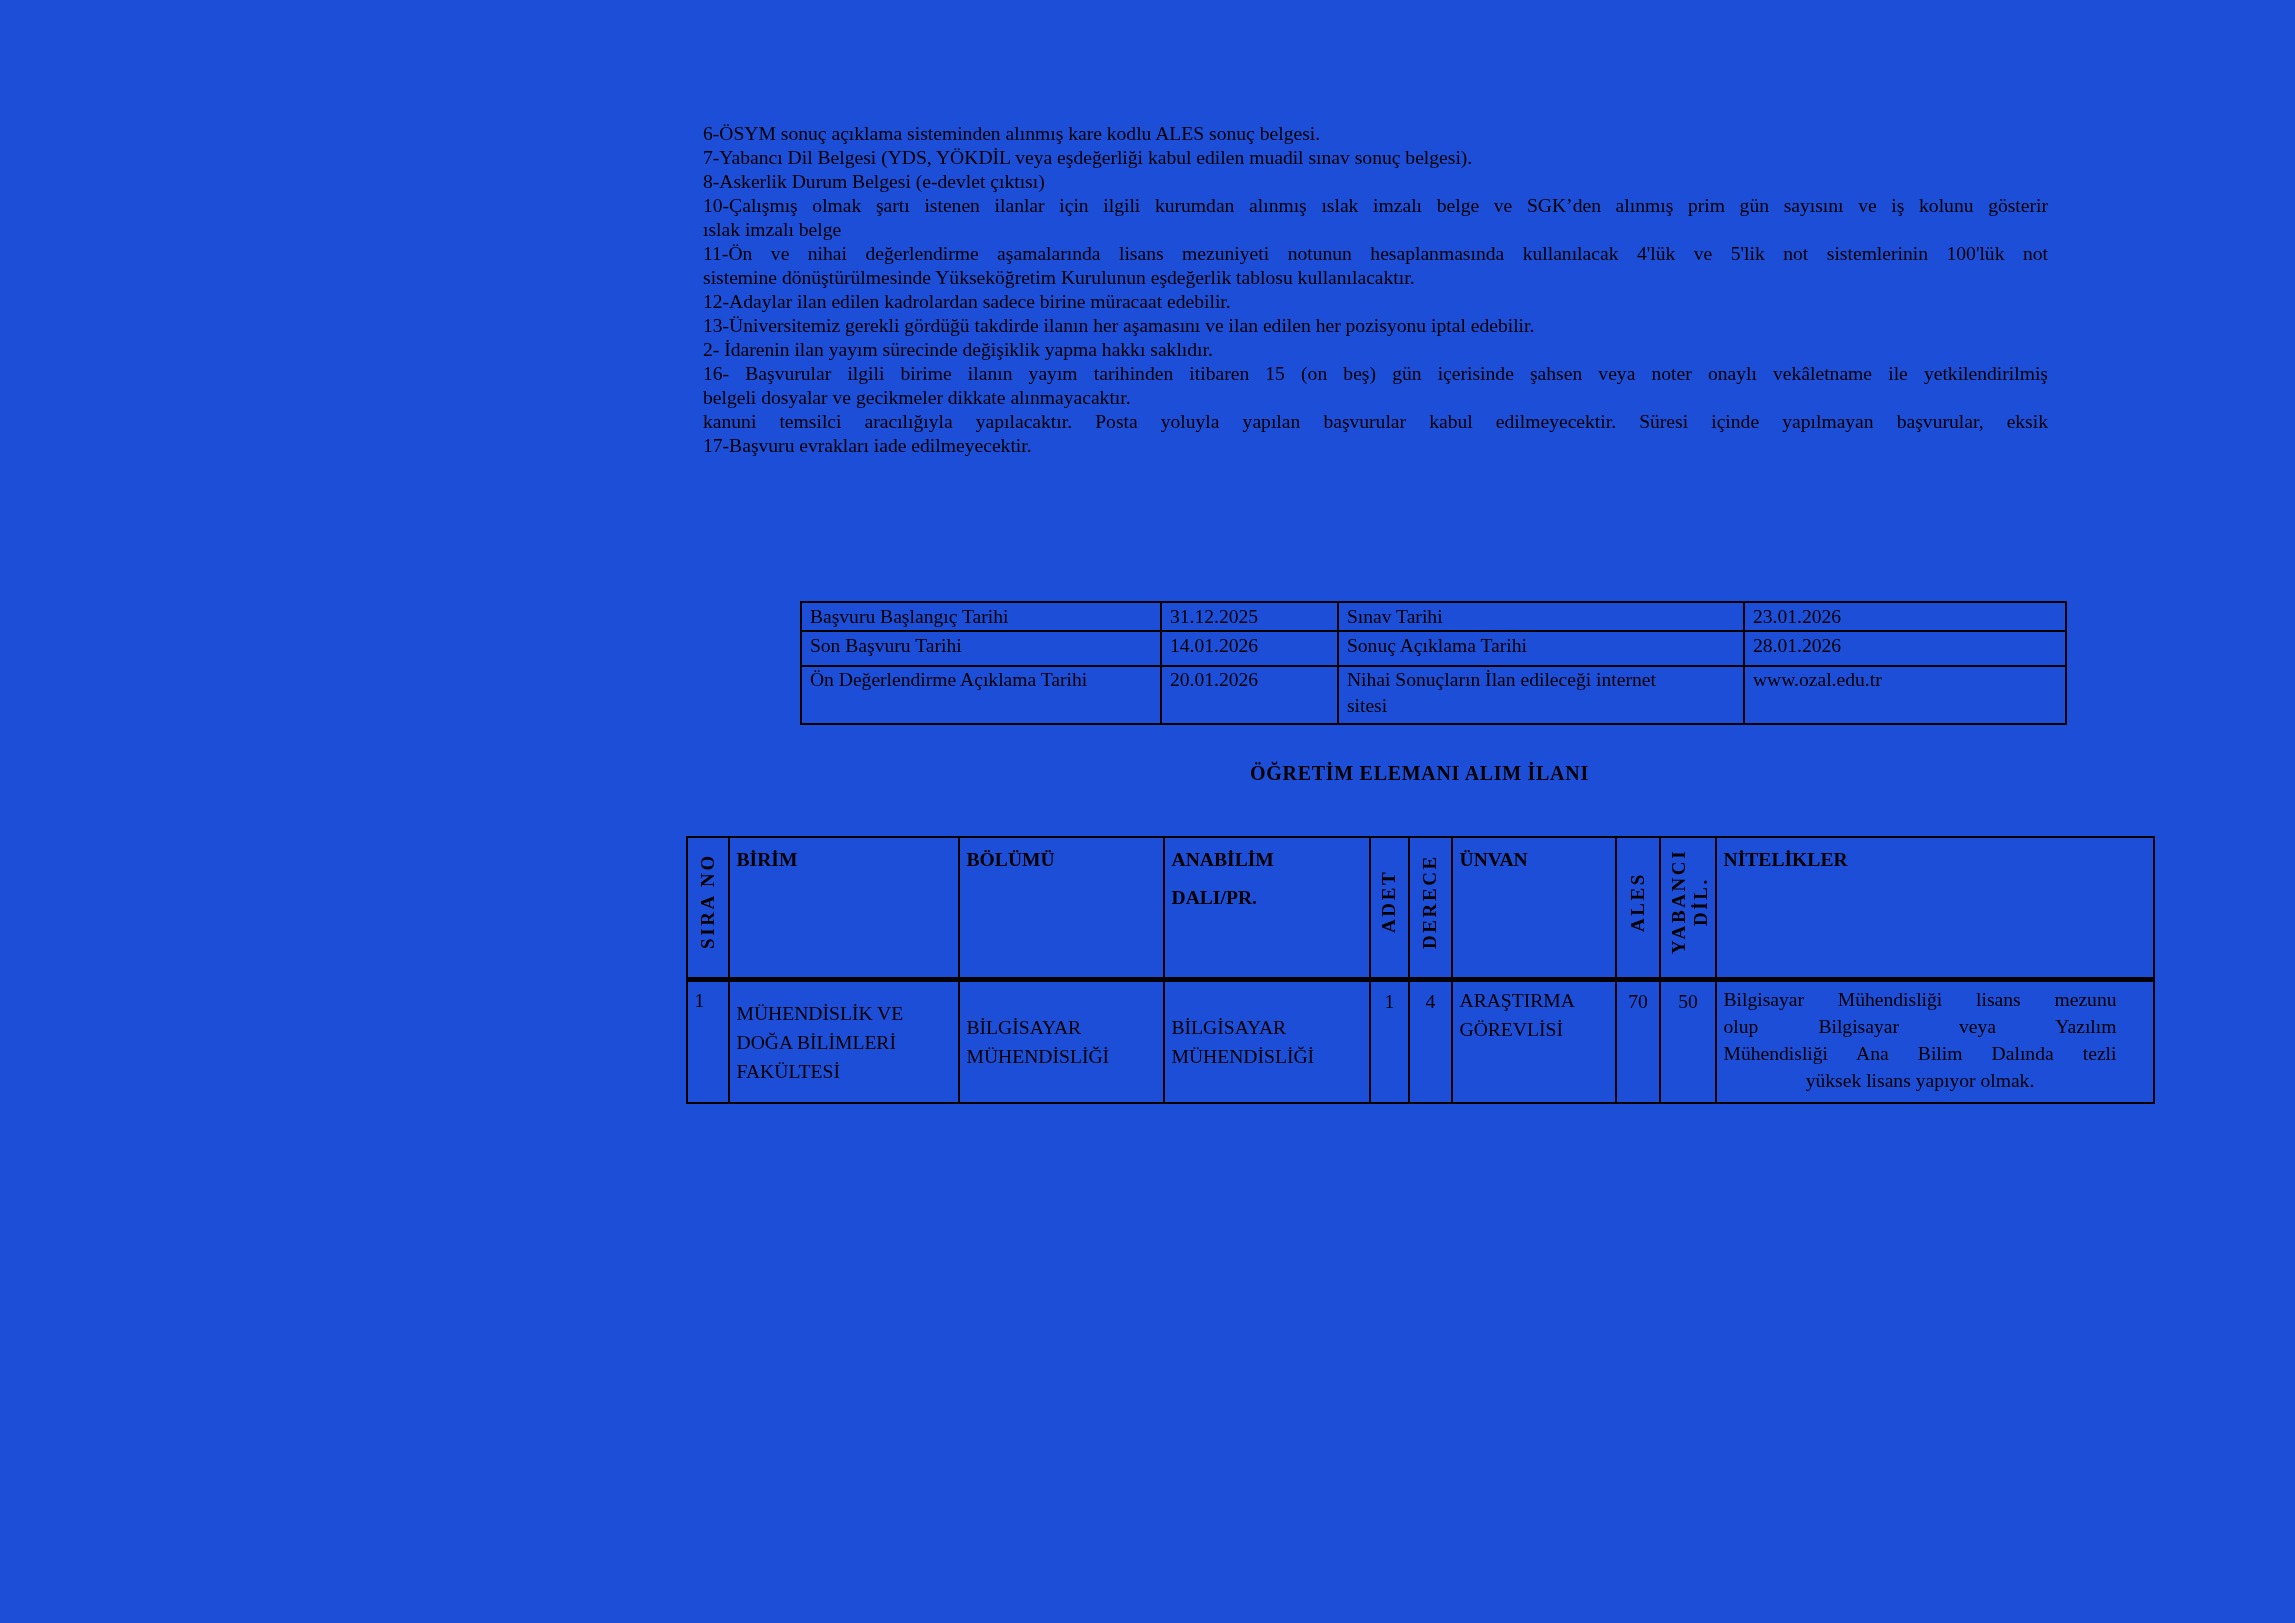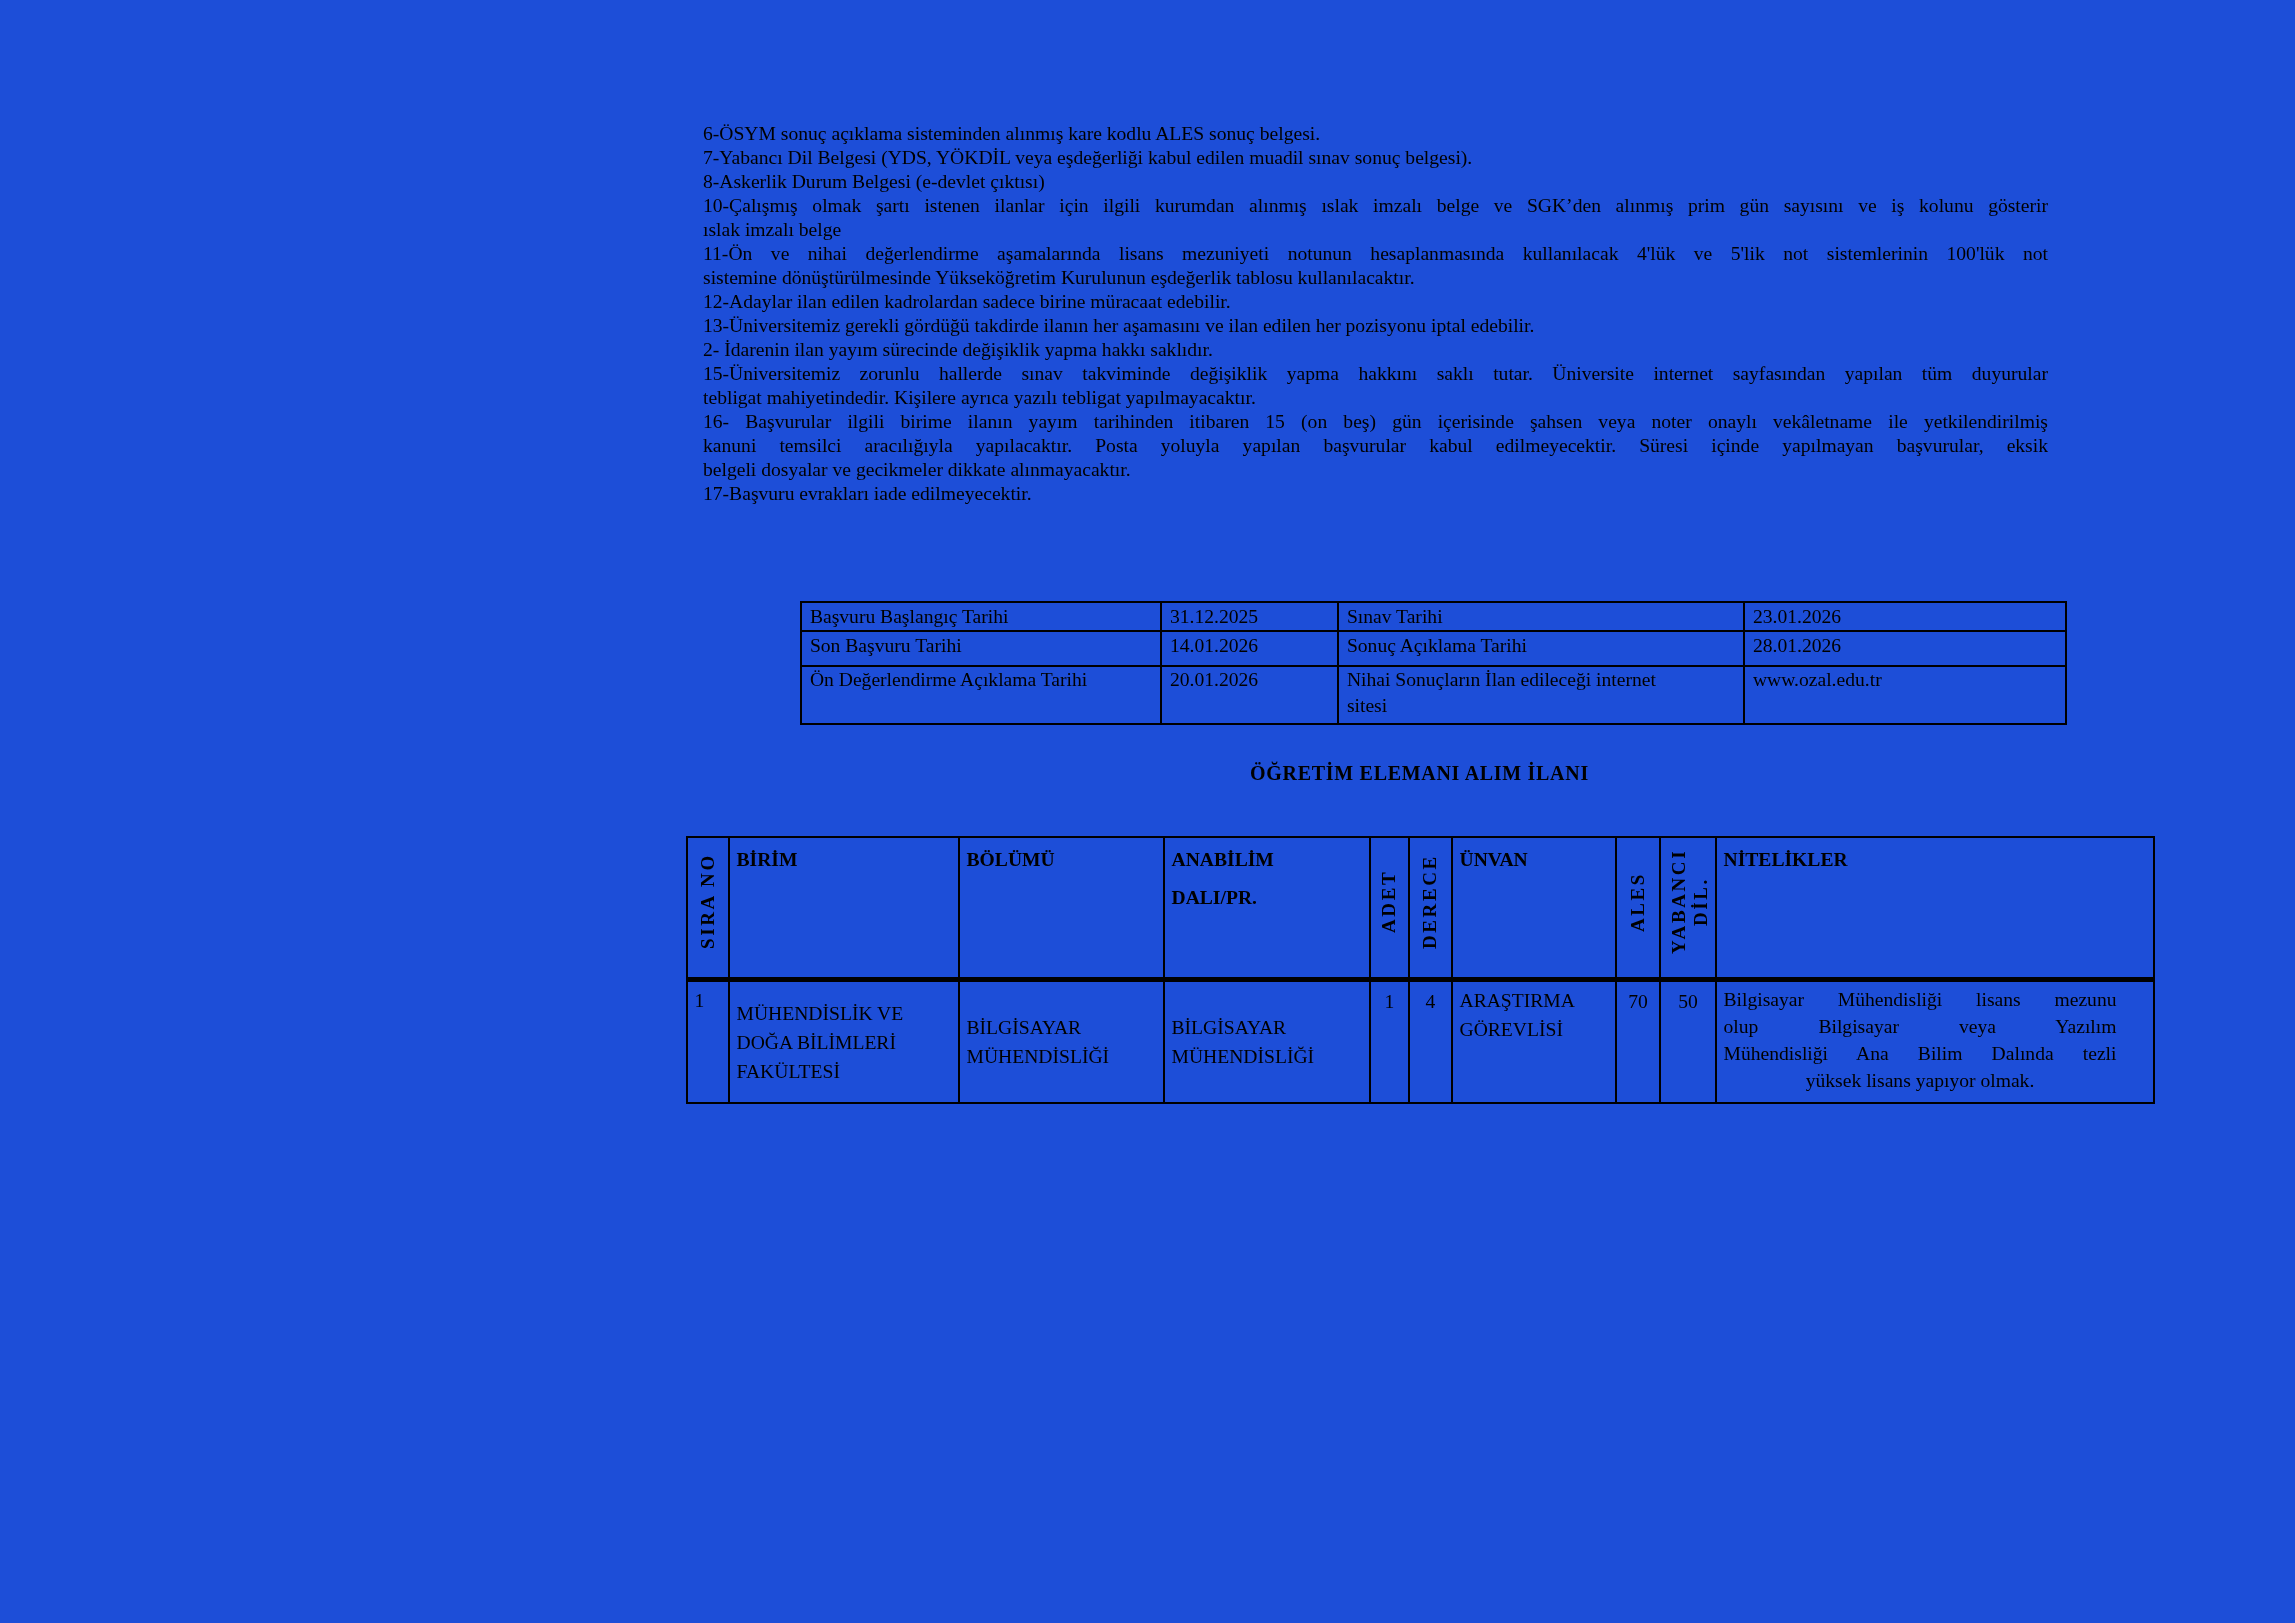--- a/index.html
+++ b/index.html
@@ -103,27 +103,23 @@
     <div class="note">
       <div class="note-line last">12-Adaylar ilan edilen kadrolardan sadece birine müracaat edebilir.</div>
     </div>
     <div class="note">
       <div class="note-line last">13-Üniversitemiz gerekli gördüğü takdirde ilanın her aşamasını ve ilan edilen her pozisyonu iptal edebilir.</div>
     </div>
     <div class="note">
       <div class="note-line last">2- İdarenin ilan yayım sürecinde değişiklik yapma hakkı saklıdır.</div>
     </div>
     <div class="note">
-      <div class="note-line">15-Üniversitemiz zorunlu hallerde sınav takviminde değişiklik yapma hakkını saklı tutar. Üniversite internet sayfasından yapılan tüm duyurular</div>
-      <div class="note-line last">tebligat mahiyetindedir. Kişilere ayrıca yazılı tebligat yapılmayacaktır.</div>
-    </div>
-    <div class="note">
       <div class="note-line">16- Başvurular ilgili birime ilanın yayım tarihinden itibaren 15 (on beş) gün içerisinde şahsen veya noter onaylı vekâletname ile yetkilendirilmiş</div>
+      <div class="note-line last">belgeli dosyalar ve gecikmeler dikkate alınmayacaktır.</div>
       <div class="note-line">kanuni temsilci aracılığıyla yapılacaktır. Posta yoluyla yapılan başvurular kabul edilmeyecektir. Süresi içinde yapılmayan başvurular, eksik</div>
-      <div class="note-line last">belgeli dosyalar ve gecikmeler dikkate alınmayacaktır.</div>
     </div>
     <div class="note">
       <div class="note-line last">17-Başvuru evrakları iade edilmeyecektir.</div>
     </div>
   </div>
 
   <table class="dates-table">
     <colgroup>
         <col style="width:360px">
         <col style="width:177px">

